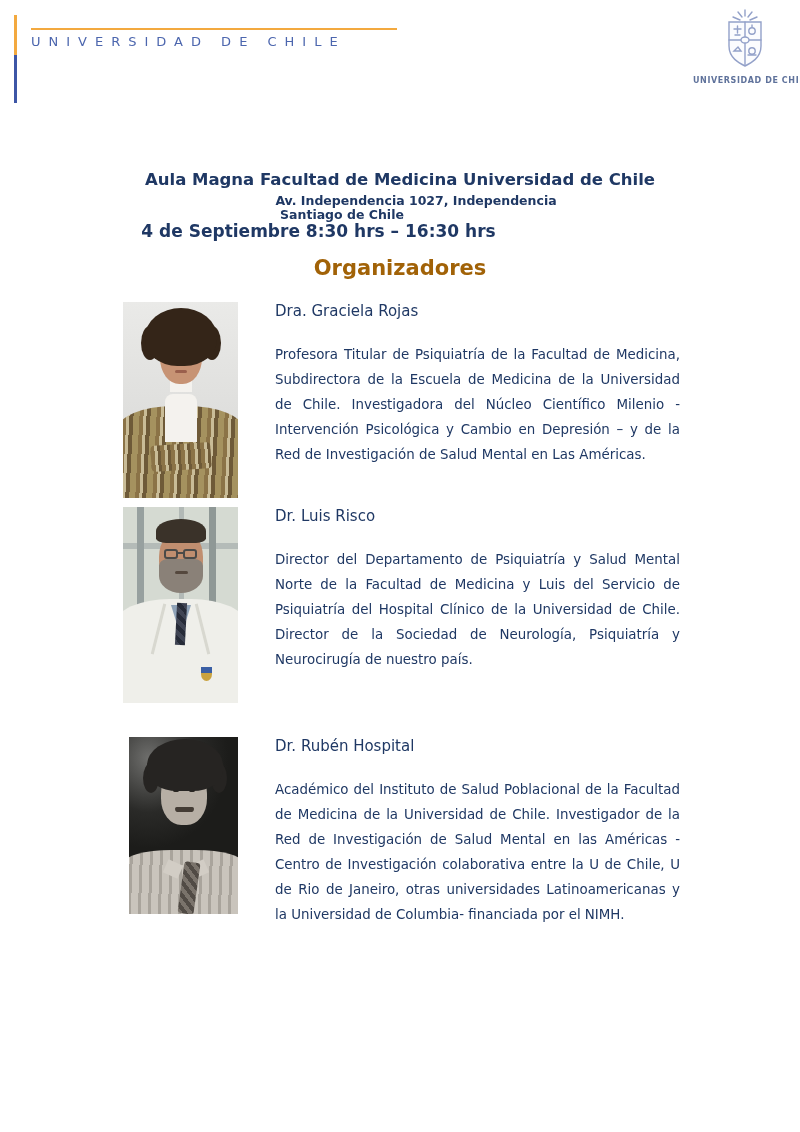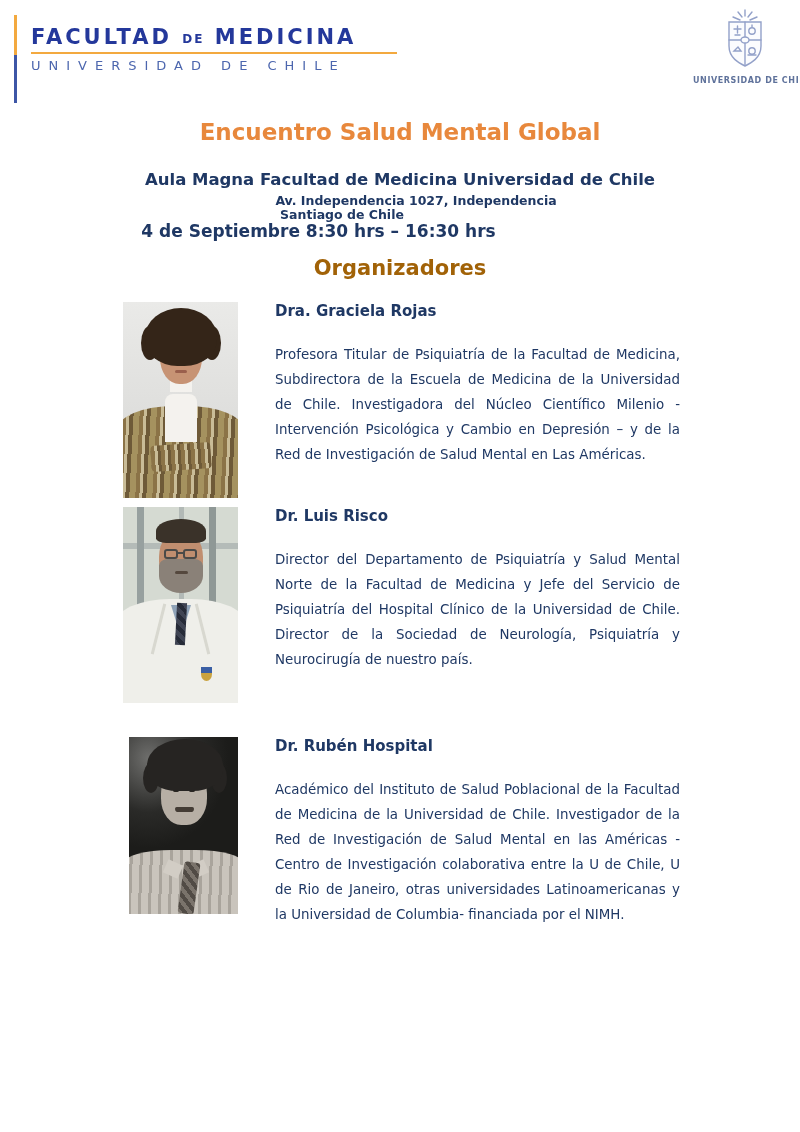--- a/index.html
+++ b/index.html
@@ -35,21 +35,21 @@
   .datetime { position:absolute; left:0; top:221px; width:637px; text-align:center;
     font-size:17px; font-weight:bold; }
   .org-heading { position:absolute; left:0; top:256px; width:800px; text-align:center;
     font-size:21px; font-weight:bold; color:#a16207; }
 
   
   .organizer { position:absolute; left:0; width:800px; }
   .block-1 { top:302px; height:200px; }
   .block-2 { top:507px; height:200px; }
   .block-3 { top:737px; height:180px; }
-  .org-name { position:absolute; left:275px; top:0; font-size:15px; font-weight:bold; }
+  .org-name { position:absolute; left:275px; top:0; font-size:15px; font-weight:normal; }
   .org-bio  { position:absolute; left:275px; top:40px; width:405px;
     font-size:13.4px; line-height:25px; text-align:justify; }
 
   .photo { position:absolute; left:123px; top:0; width:115px; height:196px; overflow:hidden; }
   .photo div { position:absolute; }
 
   
   .photo-rojas { background:linear-gradient(180deg,#EAEAE8 0%,#DFDFDD 55%,#D5D5D3 100%); }
   .pr-jacket { left:-6px; right:-6px; bottom:0; height:92px;
     background:repeating-linear-gradient(93deg,#A5925F 0 6px,#8B7347 6px 10px,#C9BC97 10px 13px,#6E5A38 13px 17px);
@@ -109,25 +109,20 @@
   .pa-hair3 { left:82px; top:26px; width:16px; height:30px; background:#262422; border-radius:50%; }
 </style>
 </head>
 <body>
 
 <div class="page">
 
   <header>
     <div class="v-line"></div>
     <div class="fm-logo">
-      <div class="fm-title">
-        <span>FACULTAD</span>
-        <span class="fm-de">DE</span>
-        <span>MEDICINA</span>
-      </div>
       <div class="fm-rule"></div>
       <div class="fm-sub">UNIVERSIDAD DE CHILE</div>
     </div>
 
     <div class="crest">
       <svg viewBox="0 0 48 64" width="48" height="64" aria-hidden="true">
         <g stroke="#93A1C9" fill="none" stroke-width="1.4" stroke-linecap="round">
           <path d="M24 1v6 M17 3l4 5 M31 3l-4 5 M12 8l7 3 M36 8l-7 3"></path>
           <path d="M8 13h32v24c0 12-10 17-16 20-6-3-16-8-16-20z" fill="#FBFCFE"></path>
           <path d="M24 13v43 M8 31h32"></path>
@@ -137,21 +132,20 @@
           <path d="M13 42l4-4 3 4z"></path>
           <circle cx="31" cy="42" r="3.2"></circle>
           <path d="M27 46h8"></path>
           <ellipse cx="24" cy="31" rx="4" ry="3" fill="#FBFCFE"></ellipse>
         </g>
       </svg>
     </div>
     <div class="crest-caption">UNIVERSIDAD DE CHILE</div>
   </header>
 
-  <h1 class="title">Encuentro Salud Mental Global</h1>
   <h2 class="venue">Aula Magna Facultad de Medicina Universidad de Chile</h2>
   <div class="addr1">Av. Independencia 1027, Independencia</div>
   <div class="addr2">Santiago de Chile</div>
   <div class="datetime">4 de Septiembre 8:30 hrs – 16:30 hrs</div>
   <h2 class="org-heading">Organizadores</h2>
 
   <section class="organizer block-1">
     <div class="photo photo-rojas">
       <div class="pr-jacket"></div>
       <div class="pr-fringe"></div>
@@ -178,21 +172,21 @@
       <div class="pl-badge"></div>
       <div class="pl-face"></div>
       <div class="pl-beard"></div>
       <div class="pl-mouth"></div>
       <div class="pl-hair"></div>
       <div class="pl-glassL"></div>
       <div class="pl-glassR"></div>
       <div class="pl-bridge"></div>
     </div>
     <h3 class="org-name">Dr. Luis Risco</h3>
-    <p class="org-bio">Director del Departamento de Psiquiatría y Salud Mental Norte de la Facultad de Medicina  y Jefe del Servicio de Psiquiatría del Hospital Clínico de la Universidad de Chile. Director de la Sociedad de Neurología, Psiquiatría y Neurocirugía de nuestro país.</p>
+    <p class="org-bio">Director del Departamento de Psiquiatría y Salud Mental Norte de la Facultad de Medicina  y Luis del Servicio de Psiquiatría del Hospital Clínico de la Universidad de Chile. Director de la Sociedad de Neurología, Psiquiatría y Neurocirugía de nuestro país.</p>
   </section>
 
   <section class="organizer block-3">
     <div class="photo photo-alvarado">
       <div class="pa-shirt"></div>
       <div class="pa-collarL"></div>
       <div class="pa-collarR"></div>
       <div class="pa-tie"></div>
       <div class="pa-hair2"></div>
       <div class="pa-hair3"></div>

